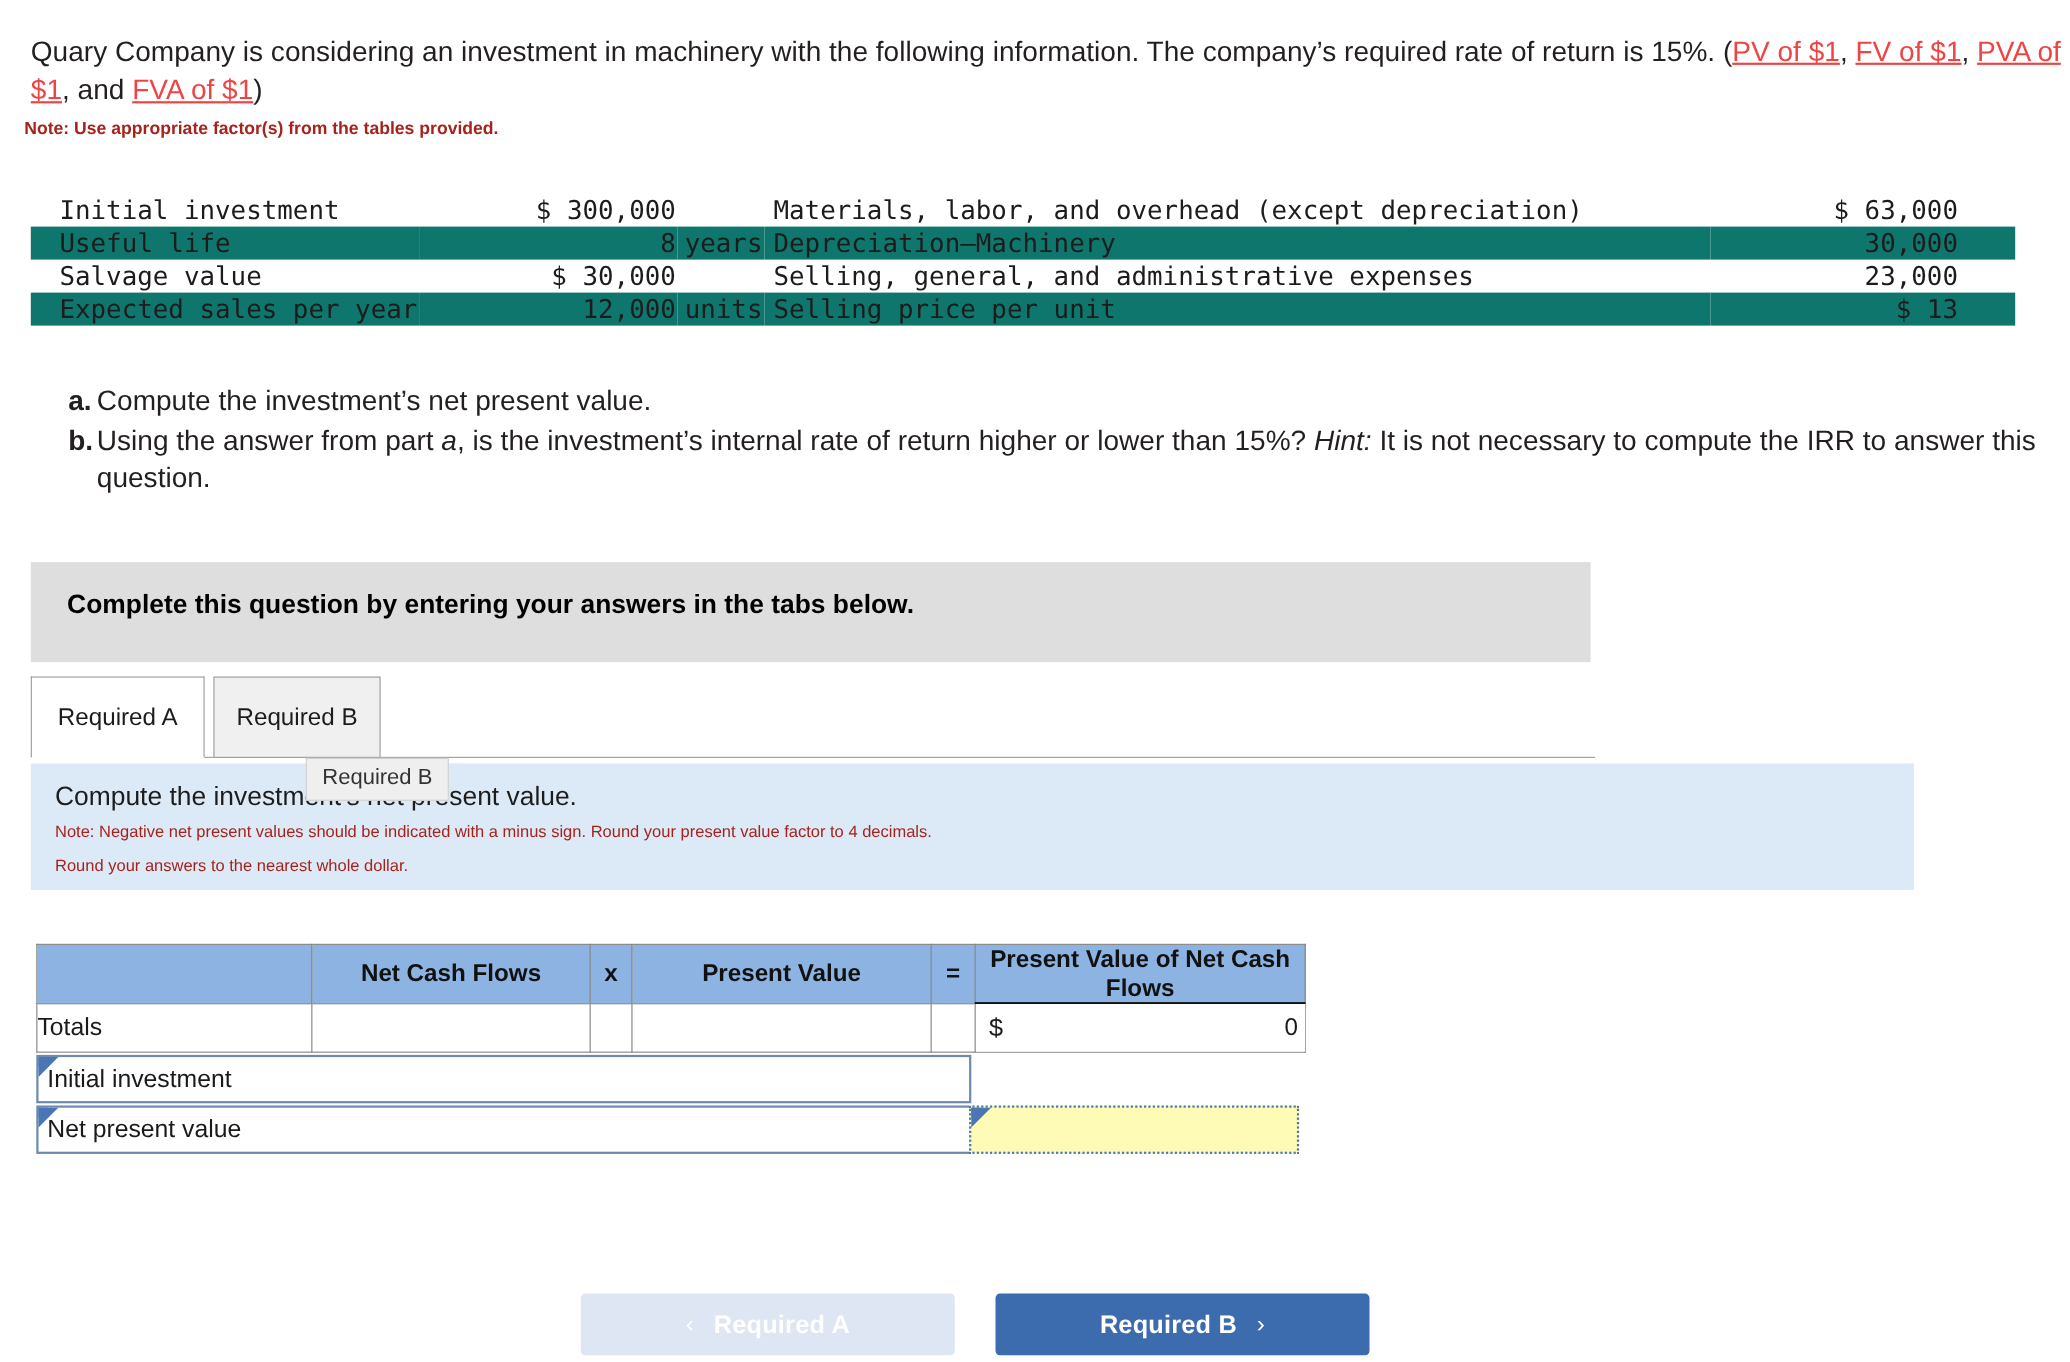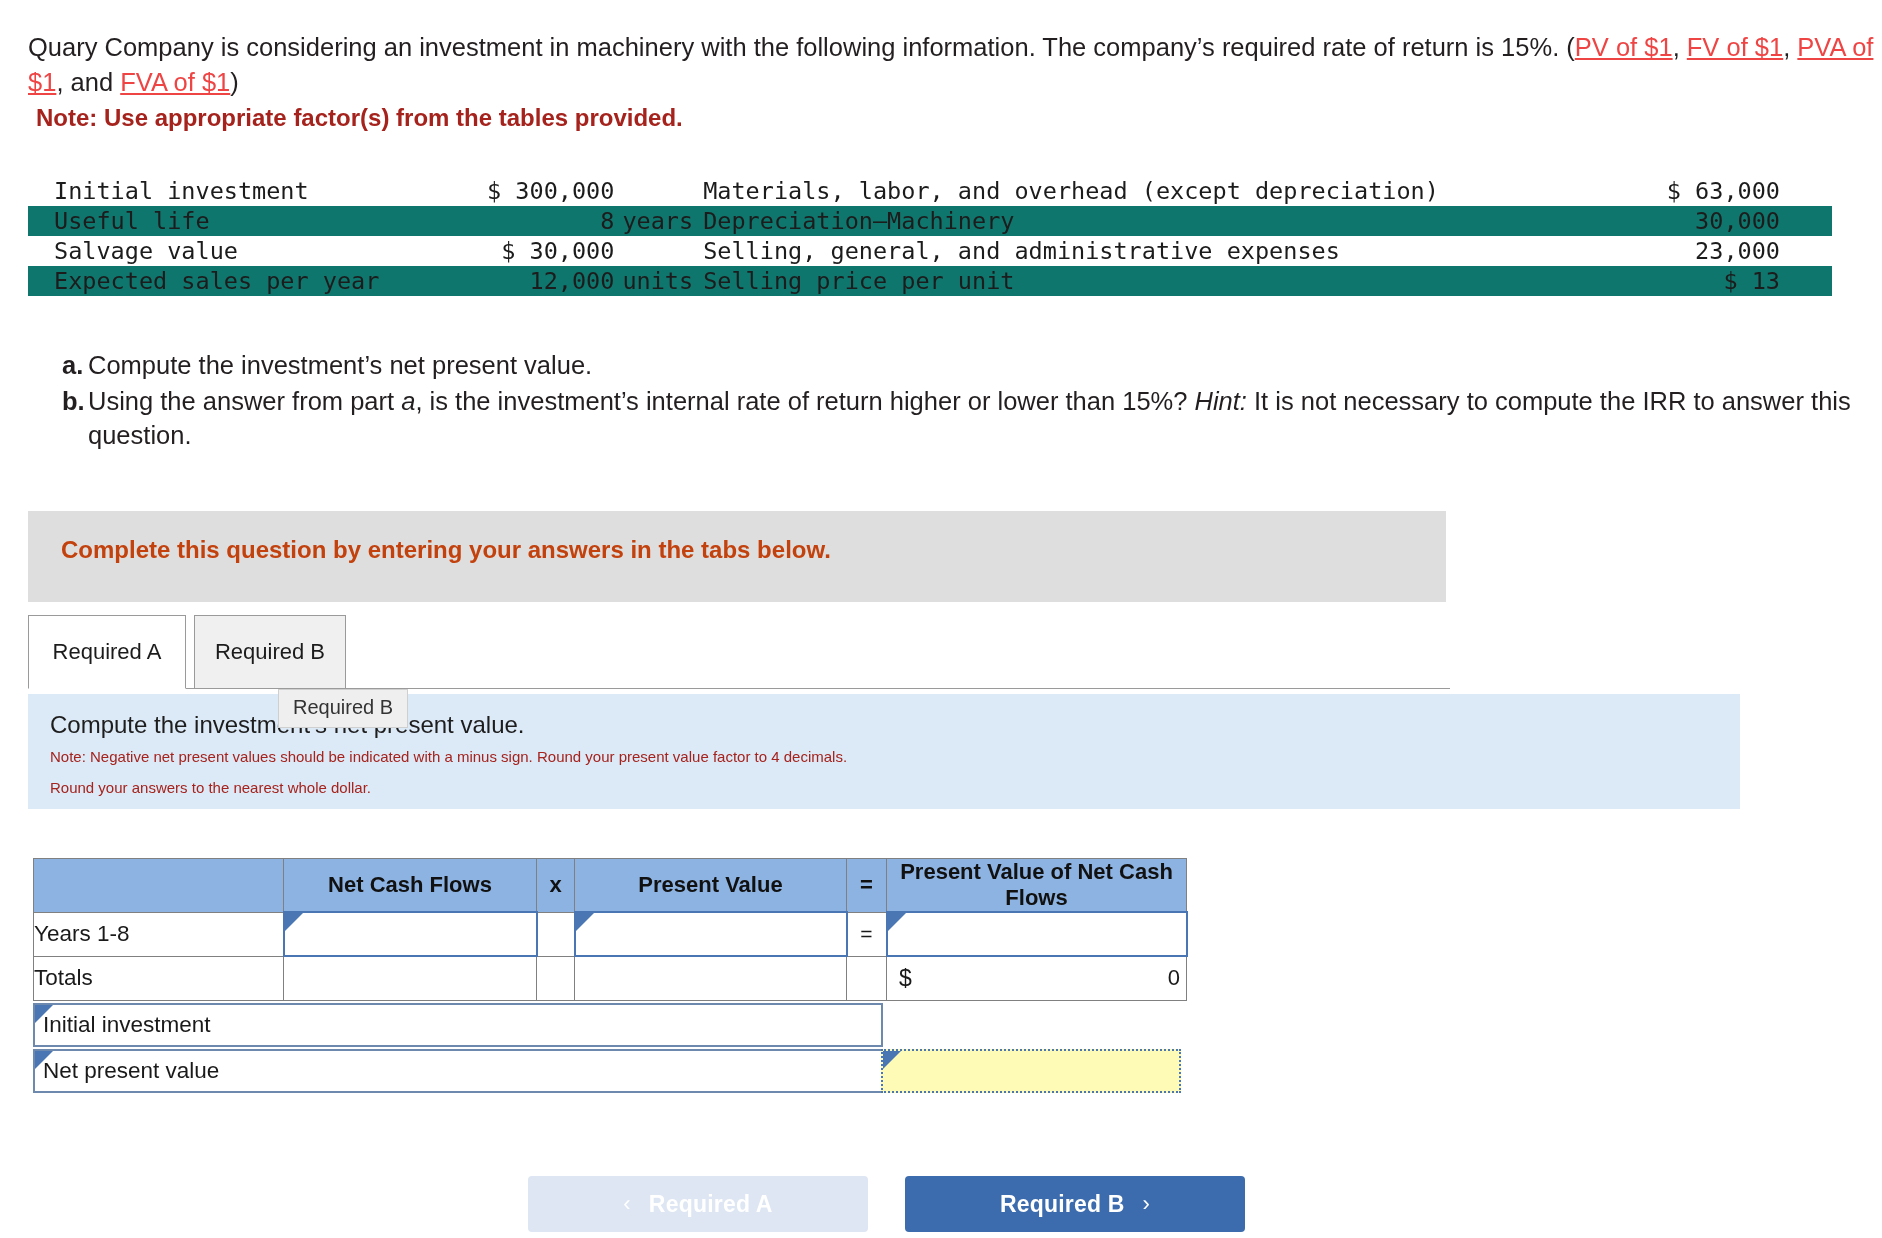--- a/index.html
+++ b/index.html
@@ -15,22 +15,22 @@
 
   
   .intro {
     position: absolute; left: 28px; top: 30px; width: 1850px;
     font-size: 25.5px; line-height: 35px; color: #231f20;
   }
   .intro a {
     color: #ef4444; text-decoration: underline; cursor: pointer;
   }
   .note-red {
-    position: absolute; left: 36px; top: 103px;
-    font-size: 24px; font-weight: bold; color: #a5231c;
+    position: absolute; left: 22px; top: 103px;
+    font-size: 16px; font-weight: bold; color: #a5231c;
     line-height: 30px;
   }
 
   
   .facts {
     position: absolute; left: 28px; top: 176px;
     width: 1804px;
     border-collapse: collapse;
     font-family: "DejaVu Sans Mono", "Liberation Mono", monospace;
     font-size: 23.5px;
@@ -56,21 +56,21 @@
   .qtext i { font-style: italic; }
 
   
   .banner {
     position: absolute; left: 28px; top: 511px;
     width: 1418px; height: 91px;
     background: #dedede;
   }
   .banner span {
     position: absolute; left: 33px; top: 25px;
-    font-size: 24px; font-weight: bold; color: #c2410c;
+    font-size: 24px; font-weight: bold; color: #000000;
   }
 
   
   .tabstrip {
     position: absolute; left: 28px; top: 615px;
     width: 1422px; height: 78px;
   }
   .tab {
     position: absolute; top: 0; height: 74px;
     border: 1px solid #9a9a9a;
@@ -302,34 +302,20 @@
           <th class="hdr"></th>
           <th class="hdr">Net Cash Flows</th>
           <th class="hdr">x</th>
           <th class="hdr">Present Value</th>
           <th class="hdr">=</th>
           <th class="hdr">Present Value of Net Cash Flows</th>
         </tr>
       </thead>
       <tbody>
         <tr>
-          <td class="rowlabel">Years 1-8</td>
-          <td class="inp">
-            <span class="val"></span>
-          </td>
-          <td class="opcell"></td>
-          <td class="inp">
-            <span class="val"></span>
-          </td>
-          <td class="opcell">=</td>
-          <td class="inp">
-            <span class="val"></span>
-          </td>
-        </tr>
-        <tr>
           <td class="rowlabel">Totals</td>
           <td></td>
           <td></td>
           <td></td>
           <td></td>
           <td class="plain dollar topline">
             <span class="sym">$</span>
             <span class="val">0</span>
           </td>
         </tr>

